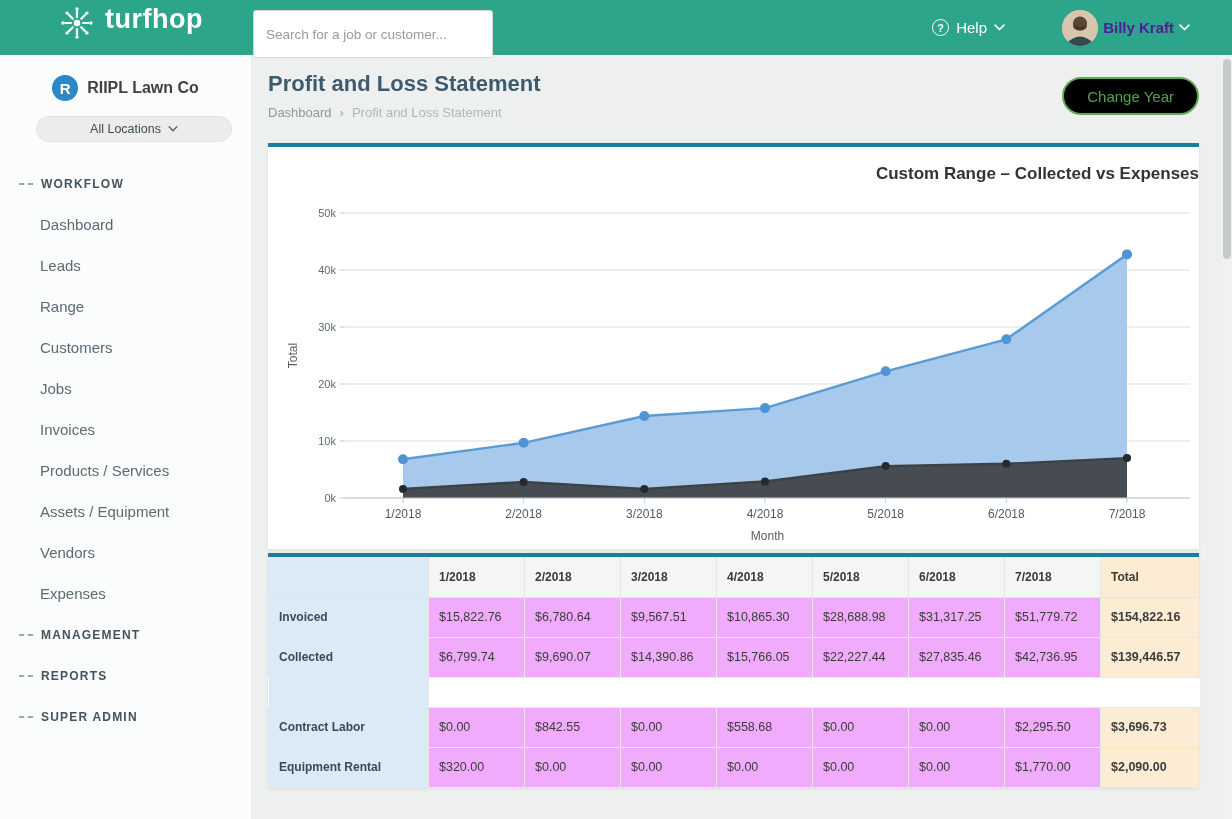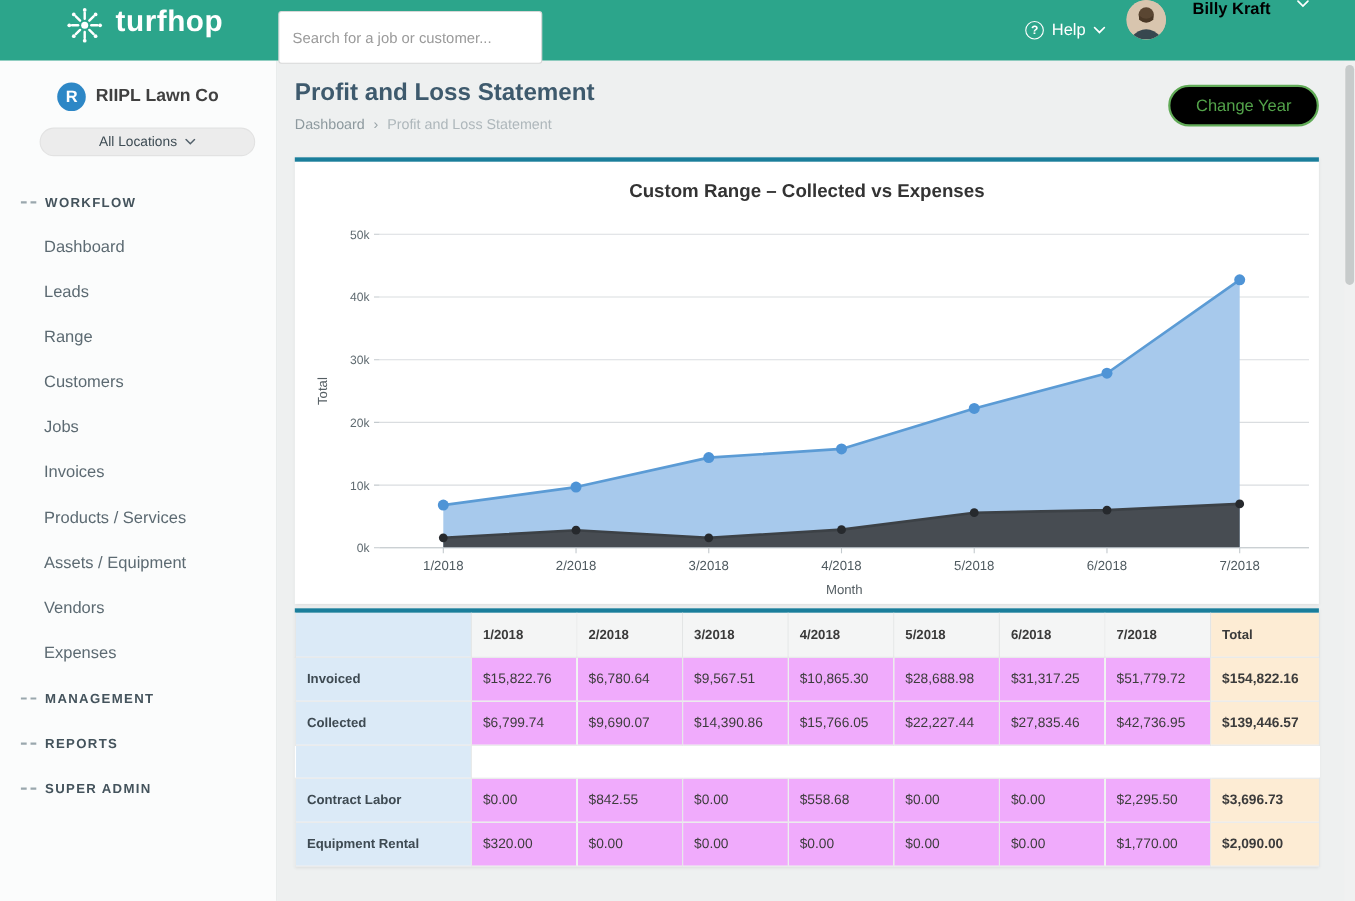--- a/index.html
+++ b/index.html
@@ -8,21 +8,21 @@
   #app{position:relative;width:1232px;height:819px;overflow:hidden}
 
   
   .topbar{position:absolute;left:0;top:0;width:1232px;height:55px;background:#2CA58B;z-index:10}
   .logo{position:absolute;left:58px;top:4px;display:flex;align-items:flex-start;gap:9px;color:#fff;cursor:pointer}
   .logo-text{font-size:27px;font-weight:700;letter-spacing:.5px;color:#fff}
   .search{position:absolute;left:253px;top:10px;width:240px;height:48px;border:1px solid #d7d7d7;border-radius:3px;padding:0 12px;font-size:13.5px;color:#444;font-family:"Liberation Sans",sans-serif;outline:none}
   .search::placeholder{color:#9a9a9a}
   .help{position:absolute;right:227px;top:0;height:55px;display:flex;align-items:center;gap:7px;color:#fff;font-size:15px;cursor:pointer}
   .qmark{width:17px;height:17px;border:1.4px solid #fff;border-radius:50%;font-size:11px;font-weight:700;display:flex;align-items:center;justify-content:center}
-  .user{position:absolute;right:42px;top:0;height:55px;display:flex;align-items:flex-start;gap:24px;color:#000000;cursor:pointer}
+  .user{position:absolute;right:42px;top:0;height:55px;display:flex;align-items:center;gap:5px;color:#4c1d95;cursor:pointer}
   .user-name{font-size:15px;font-weight:700}
   .avatar{width:36px;height:36px;border-radius:50%;overflow:hidden;display:block;background:#d8c5ae}
 
   
   .sidebar{position:absolute;left:0;top:55px;width:252px;height:764px;background:#fbfcfc;border-right:1px solid #e7eaea}
   .company{position:absolute;left:0;top:20px;width:100%;display:flex;align-items:center;justify-content:center;gap:9px}
   .company-badge{width:26px;height:26px;border-radius:50%;background:#2d87c6;color:#fff;font-weight:700;font-size:15px;display:flex;align-items:center;justify-content:center}
   .company-name{font-size:16px;font-weight:700;color:#404040}
   .loc{position:absolute;left:36px;top:61px;width:196px;height:26px;border-radius:13px;background:#ececec;border:1px solid #e2e2e2;color:#3e4c54;font-size:12.5px;display:flex;align-items:center;justify-content:center;gap:7px;cursor:pointer;font-family:"Liberation Sans",sans-serif}
   #side-nav{position:absolute;left:0;top:108px;width:100%}
@@ -32,21 +32,21 @@
 
   
   .page-title{position:absolute;left:268px;top:71px;font-size:22px;font-weight:700;color:#3e5a6d}
   .breadcrumb{position:absolute;left:268px;top:105px;font-size:13px;color:#9aa5a9;display:flex;gap:8px;align-items:center}
   .breadcrumb .bc-link{color:#8d999e;cursor:pointer}
   .breadcrumb .bc-cur{color:#aeb7bb}
   .change-year{position:absolute;right:33px;top:77px;height:38px;padding:0 23px;background:#000000;border:2px solid #61ab57;border-radius:19px;color:#53a34a;font-size:15px;font-family:"Liberation Sans",sans-serif;cursor:pointer}
 
   
   .chart-card{position:absolute;left:268px;top:143px;width:931px;height:406px;background:#fff;border-top:4px solid #1A7E9B;box-shadow:0 1px 3px rgba(0,0,0,.08)}
-  .chart-title{text-align:center;margin-top:17px;font-size:17px;font-weight:700;color:#333}
+  .chart-title{text-align:right;margin-top:17px;font-size:17px;font-weight:700;color:#333}
   #chart{position:absolute;left:0;top:50px;width:931px;height:352px}
   .tick{font-size:11px;fill:#5f6a70;font-family:"Liberation Sans",sans-serif}
   .xtick{font-size:12px;fill:#4f5a60;font-family:"Liberation Sans",sans-serif}
   .axlabel{font-size:12px;fill:#555e63;font-family:"Liberation Sans",sans-serif}
 
   
   .table-card{position:absolute;left:268px;top:553px;width:931px;background:#fff;border-top:4px solid #1A7E9B;box-shadow:0 1px 3px rgba(0,0,0,.08)}
   #pl-table{width:931px;border-collapse:collapse;table-layout:fixed}
   #pl-table th{background:#f4f5f5;font-size:12px;font-weight:700;color:#3a3a3a;text-align:left;padding:0 10px;height:40px;border:1px solid #e3e5e5;border-top:none;white-space:nowrap;overflow:hidden}
   #pl-table td{font-size:12.5px;color:#3c3c3c;text-align:left;padding:0 10px;height:40px;border:1px solid #e6e8e8;background:#f0abfc;white-space:nowrap;overflow:hidden}

